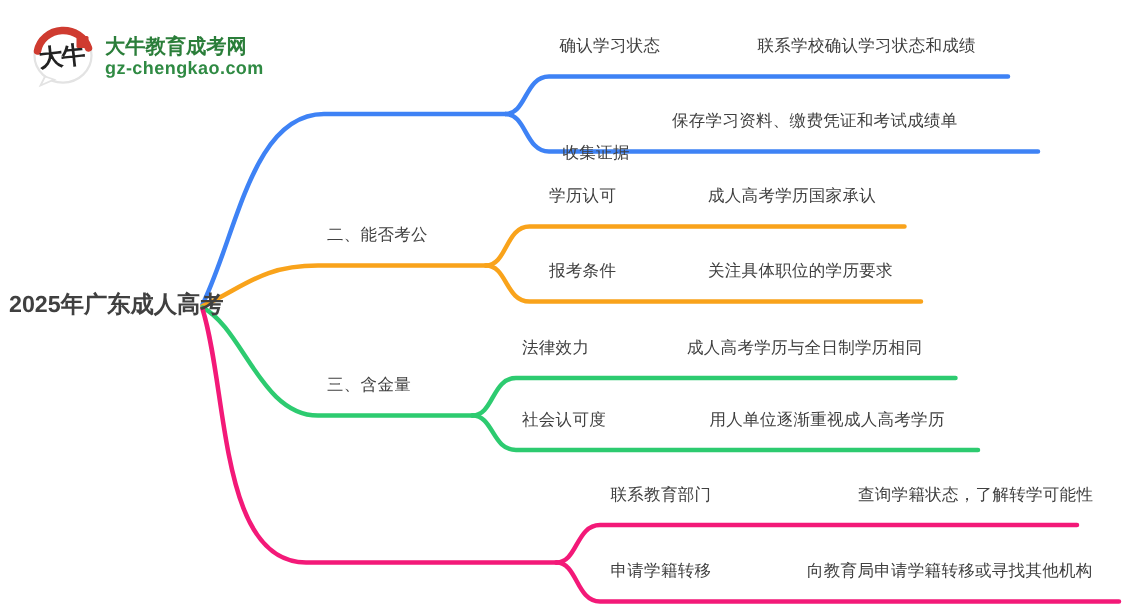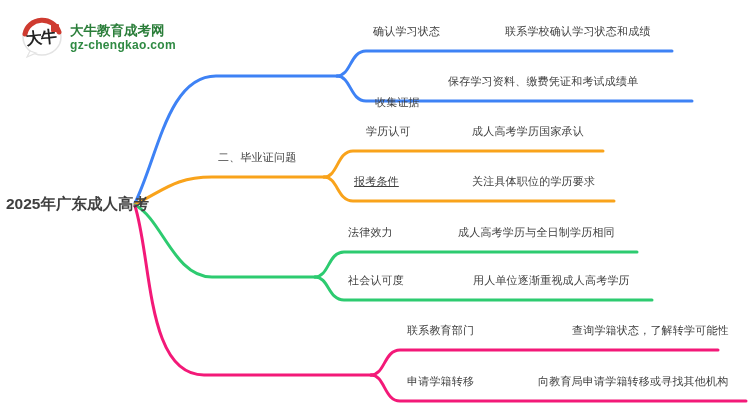--- a/index.html
+++ b/index.html
@@ -75,26 +75,27 @@
     </div>
   </div>
 
   <div class="node root" style="left:6px;top:194px;">2025年广东成人高考</div>
 
   <div class="node" style="left:373px;top:21px;">确认学习状态</div>
   <div class="node" style="left:505px;top:21px;">联系学校确认学习状态和成绩</div>
   <div class="node" style="left:375px;top:78px;margin-top:14px;">收集证据</div>
   <div class="node" style="left:448px;top:71px;">保存学习资料、缴费凭证和考试成绩单</div>
 
-  <div class="node" style="left:218px;top:147px;">二、毕业证问题</div>
+  <div class="node" style="left:218px;top:147px;">二、能否考公</div>
   <div class="node" style="left:366px;top:121px;">学历认可</div>
   <div class="node" style="left:472px;top:121px;">成人高考学历国家承认</div>
-  <div class="node" style="left:354px;top:171px;text-decoration:underline;">报考条件</div>
+  <div class="node" style="left:366px;top:171px;">报考条件</div>
   <div class="node" style="left:472px;top:171px;">关注具体职位的学历要求</div>
 
+  <div class="node" style="left:218px;top:247px;">三、含金量</div>
   <div class="node" style="left:348px;top:222px;">法律效力</div>
   <div class="node" style="left:458px;top:222px;">成人高考学历与全日制学历相同</div>
   <div class="node" style="left:348px;top:270px;">社会认可度</div>
   <div class="node" style="left:473px;top:270px;">用人单位逐渐重视成人高考学历</div>
 
   <div class="node" style="left:407px;top:320px;">联系教育部门</div>
   <div class="node" style="left:540px;top:320px;margin-left:32px;">查询学籍状态，了解转学可能性</div>
   <div class="node" style="left:407px;top:371px;">申请学籍转移</div>
   <div class="node" style="left:538px;top:371px;">向教育局申请学籍转移或寻找其他机构</div>
 

